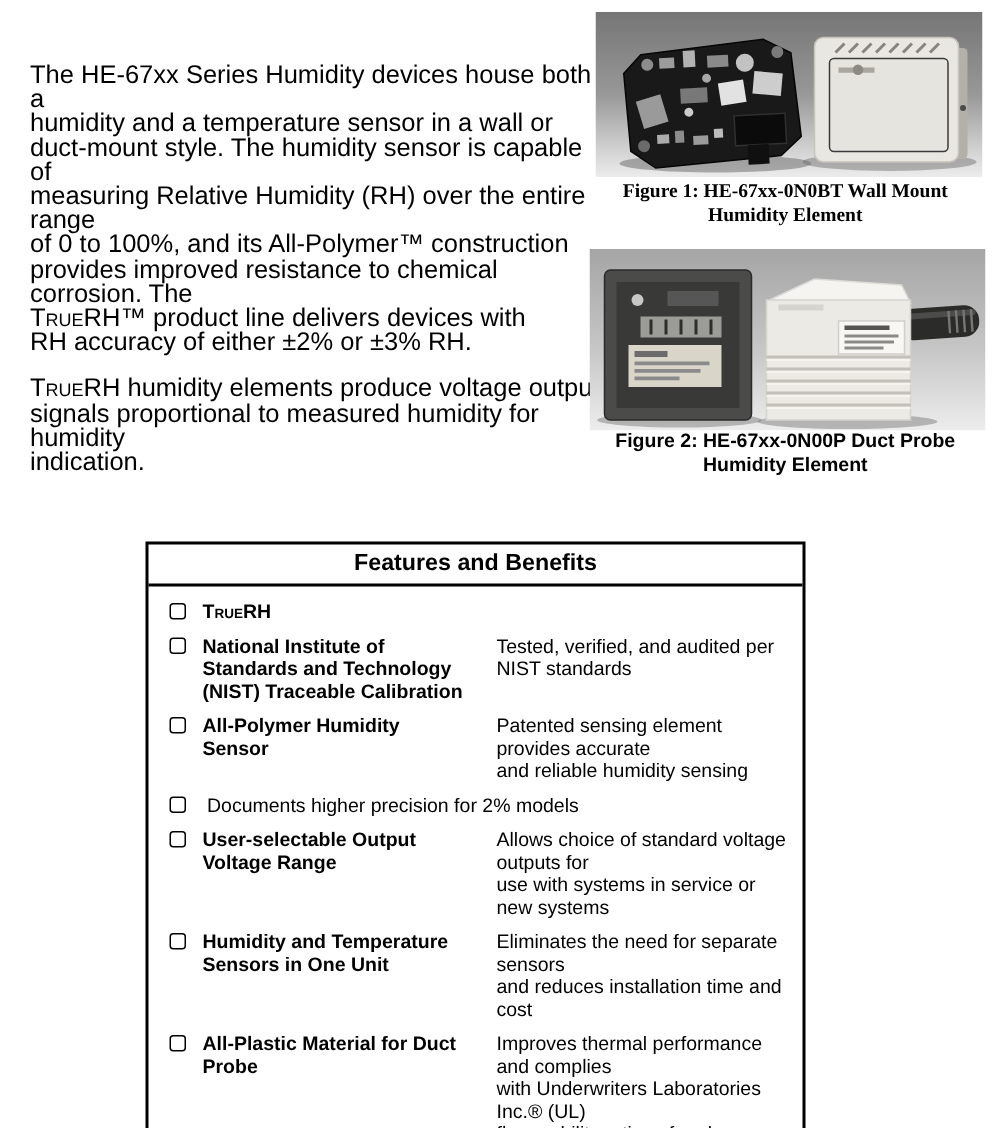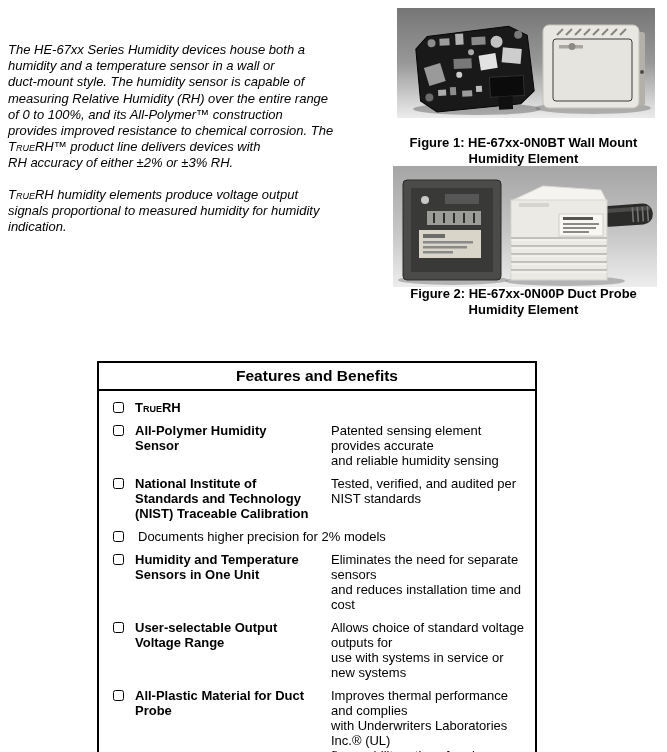--- a/index.html
+++ b/index.html
@@ -3,34 +3,34 @@
 <meta charset="utf-8">
 <style>
   html,body { margin:0; padding:0; }
   body {
     width:667px; height:752px; position:relative; overflow:hidden;
     background:#ffffff; color:#000;
     font-family:"Liberation Sans", sans-serif;
   }
   
   .intro {
-    position:absolute; left:8px; top:42px; width:384px;
-    font-style:italic; font-size:13px; line-height:16.2px;
+    position:absolute; left:20px; top:42px; width:384px;
+    font-size:17px; line-height:16.2px;
   }
   .intro p { margin:0 0 15px 0; white-space:pre-line; }
   .sc { font-variant:small-caps; }
   
   .photo { position:absolute; display:block; }
   #fig1-photo { left:397px; top:8px; }
   #fig2-photo { left:393px; top:166px; }
   .caption {
     position:absolute; left:380px; width:287px; text-align:center;
     font-weight:bold; font-size:13px; line-height:16px; white-space:pre-line;
   }
-  #fig1-caption { top:135px; }
+  #fig1-caption { top:119px;font-family:Liberation Serif, serif; }
   #fig2-caption { top:286px; }
   
   .ftable {
     position:absolute; left:97px; top:361px; width:440px;
     border:2px solid #000; box-sizing:border-box; background:#fff;
   }
   .ftable-header {
     text-align:center; font-weight:bold; font-size:15.5px;
     padding:4px 0 4px 0; border-bottom:2px solid #000;
   }
@@ -196,50 +196,50 @@
 
 <div class="ftable">
   <div class="ftable-header">Features and Benefits</div>
   <div class="ftable-body">
     <div class="trow">
       <span class="chk"></span>
       <div class="feat sc">TrueRH</div>
     </div>
     <div class="trow">
       <span class="chk"></span>
-      <div class="feat">All-Polymer Humidity
-Sensor</div>
-      <div class="ben">Patented sensing element provides accurate
-and reliable humidity sensing</div>
-    </div>
-    <div class="trow">
-      <span class="chk"></span>
       <div class="feat">National Institute of
 Standards and Technology
 (NIST) Traceable Calibration</div>
       <div class="ben">Tested, verified, and audited per
 NIST standards</div>
     </div>
     <div class="trow">
       <span class="chk"></span>
+      <div class="feat">All-Polymer Humidity
+Sensor</div>
+      <div class="ben">Patented sensing element provides accurate
+and reliable humidity sensing</div>
+    </div>
+    <div class="trow">
+      <span class="chk"></span>
       <div class="ben">Documents higher precision for 2% models</div>
+    </div>
+    <div class="trow">
+      <span class="chk"></span>
+      <div class="feat">User-selectable Output
+Voltage Range</div>
+      <div class="ben">Allows choice of standard voltage outputs for
+use with systems in service or new systems</div>
     </div>
     <div class="trow">
       <span class="chk"></span>
       <div class="feat">Humidity and Temperature
 Sensors in One Unit</div>
       <div class="ben">Eliminates the need for separate sensors
 and reduces installation time and cost</div>
-    </div>
-    <div class="trow">
-      <span class="chk"></span>
-      <div class="feat">User-selectable Output
-Voltage Range</div>
-      <div class="ben">Allows choice of standard voltage outputs for
-use with systems in service or new systems</div>
     </div>
     <div class="trow">
       <span class="chk"></span>
       <div class="feat">All-Plastic Material for Duct
 Probe</div>
       <div class="ben">Improves thermal performance and complies
 with Underwriters Laboratories Inc.® (UL)
 flammability ratings for plenum use; complies
 with Blue Angel (Germany) and TCO'95
 (Sweden) environmental regulations</div>

